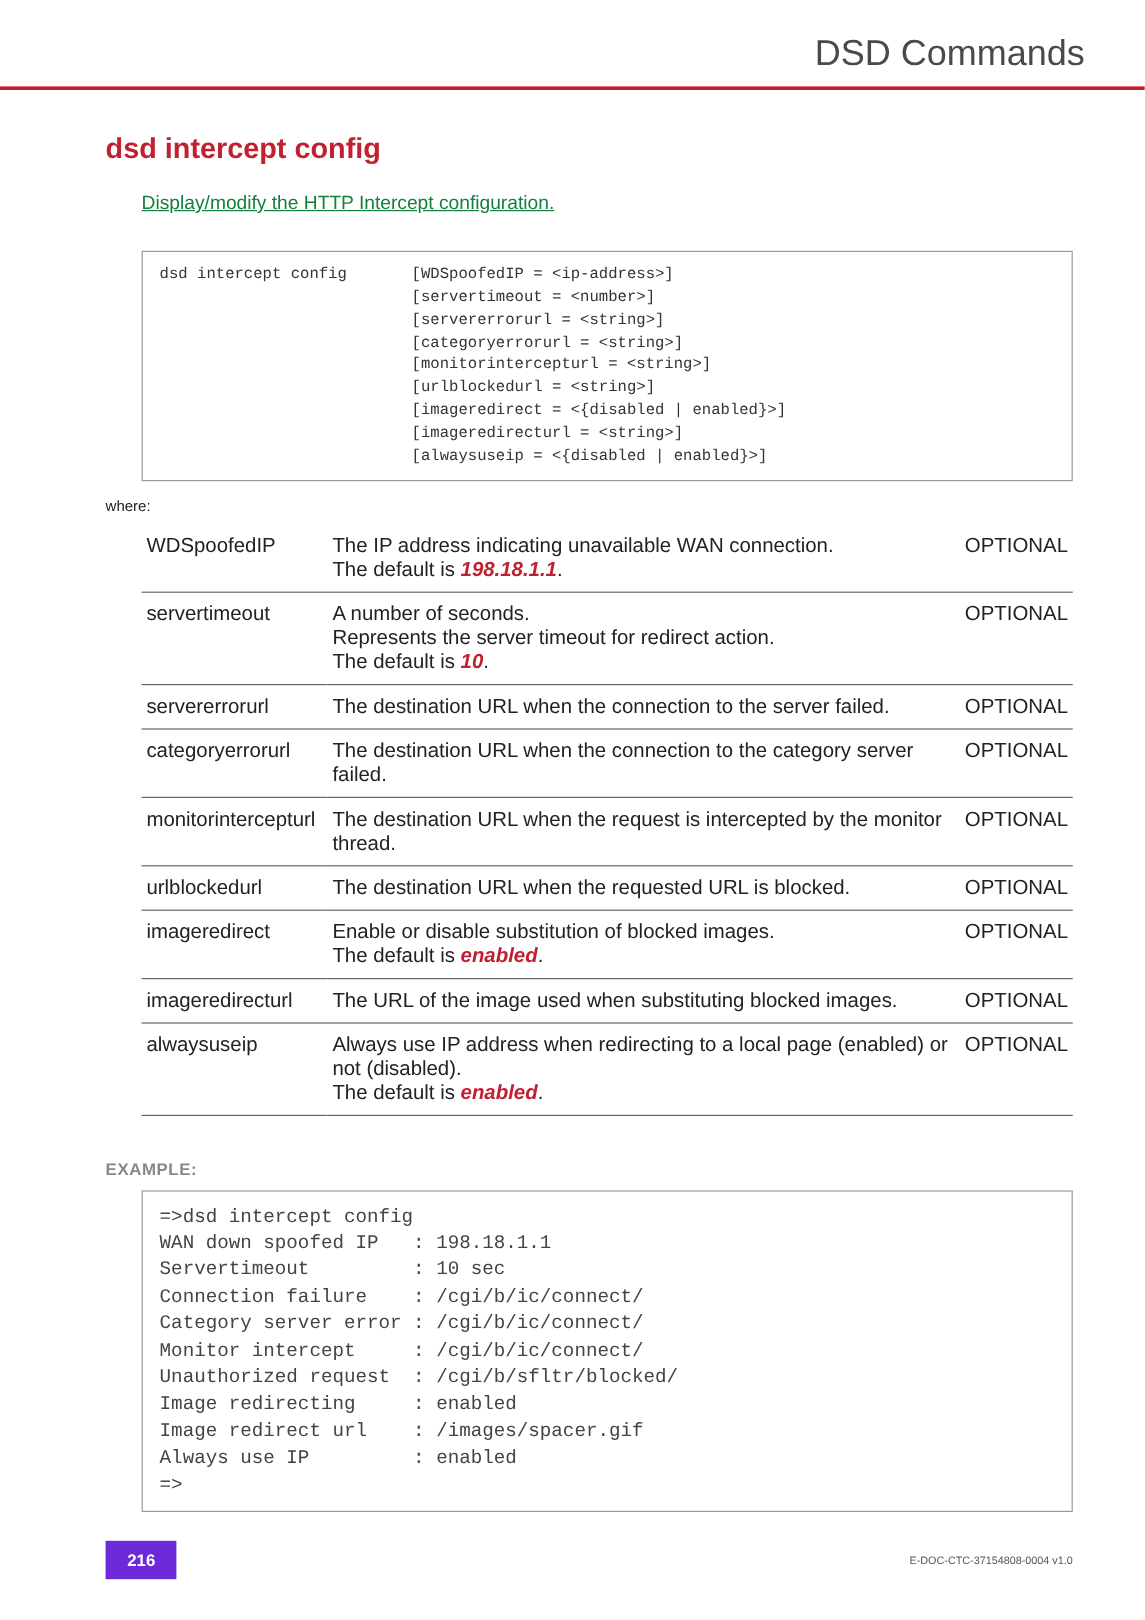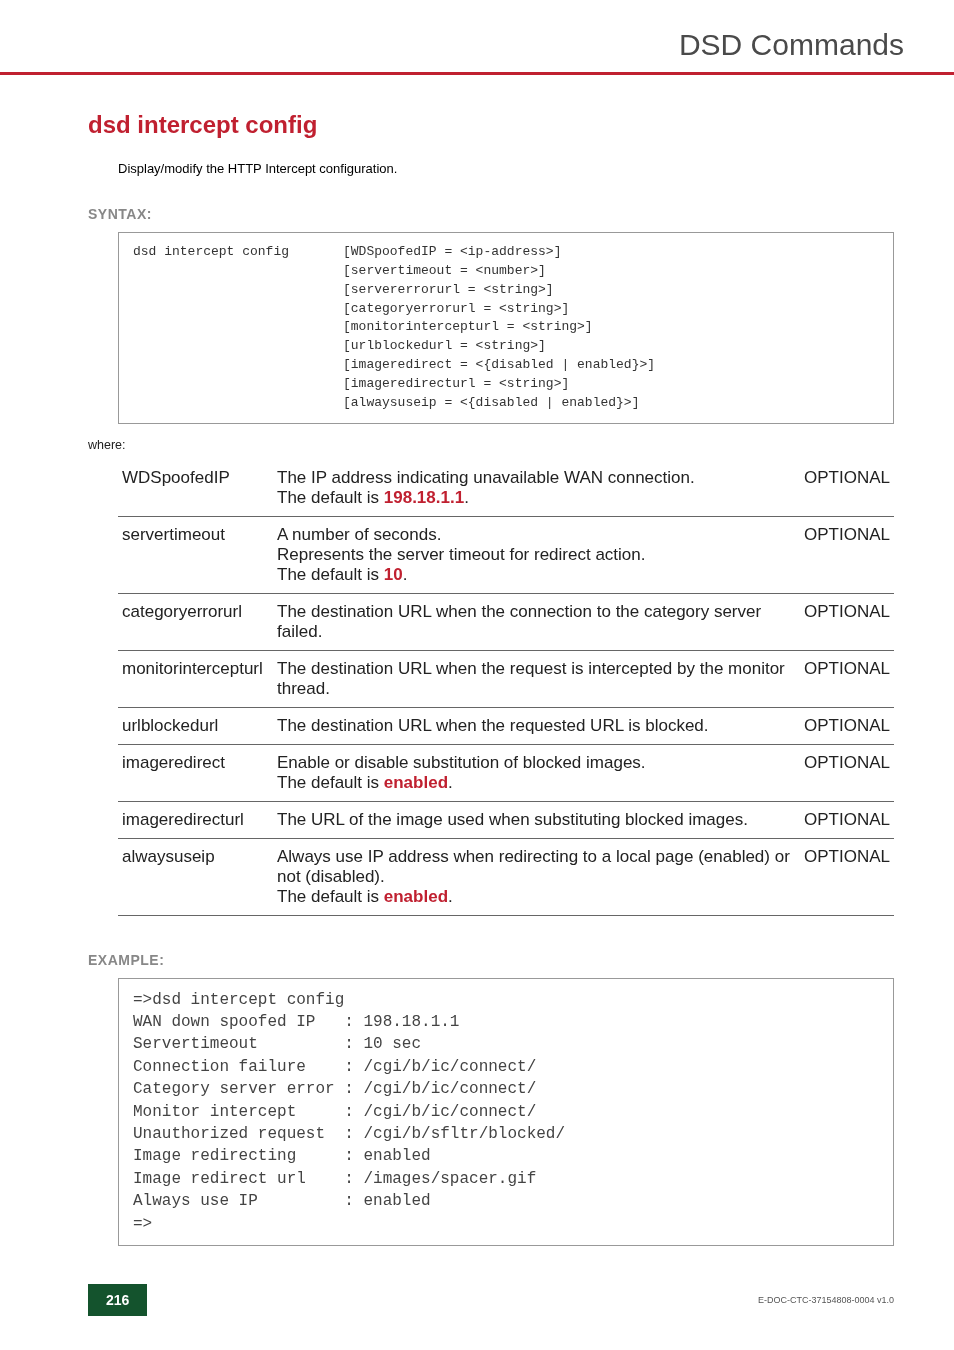--- a/index.html
+++ b/index.html
@@ -24,24 +24,25 @@
   .content {
     padding: 36px 60px 0 88px;
   }
   .cmd-title {
     font-size: 24px;
     font-weight: bold;
     color: #c02030;
     margin-bottom: 22px;
   }
   .intro {
-    font-size: 13px;
+    font-size: 16px;
     margin-left: 30px;
     margin-bottom: 30px;
-    color: #000000;
+    color: #15803d;
+    text-decoration: underline;
   }
   .section-label {
     font-size: 14px;
     font-weight: bold;
     color: #888;
     letter-spacing: 0.5px;
     margin-bottom: 10px;
   }
   .syntax-box {
     border: 1px solid #999;
@@ -70,21 +71,21 @@
     margin-bottom: 36px;
   }
   .param-table td {
     border-bottom: 1px solid #666;
     padding: 8px 4px 8px 4px;
     vertical-align: top;
     color: #222;
   }
   .param-table td.name { width: 155px; }
   .param-table td.opt { width: 90px; text-align: left; }
-  .emph { color: #c02030; font-weight: bold; }
+  .emph { color: #c02030; font-weight: bold; font-style: italic; }
   .example-box {
     border: 1px solid #999;
     margin-left: 30px;
     padding: 10px 14px;
     font-family: "Courier New", monospace;
     font-size: 16px;
     line-height: 1.4;
     color: #444;
     white-space: pre;
   }
@@ -92,21 +93,21 @@
     position: absolute;
     bottom: 34px;
     left: 0;
     width: 100%;
     padding: 0 60px 0 88px;
     display: flex;
     justify-content: space-between;
     align-items: center;
   }
   .page-badge {
-    background: #14532d;
+    background: #6d28d9;
     color: #fff;
     font-weight: bold;
     font-size: 14px;
     padding: 8px 18px;
   }
   .doc-id {
     font-size: 9px;
     color: #555;
   }
 </style>
@@ -115,21 +116,20 @@
 
 <div class="header">
   <h1>DSD Commands</h1>
 </div>
 
 <div class="content">
 
   <div class="cmd-title">dsd intercept config</div>
   <div class="intro">Display/modify the HTTP Intercept configuration.</div>
 
-  <div class="section-label">SYNTAX:</div>
   <div class="syntax-box">
     <div class="syntax-left">dsd intercept config</div>
     <div class="syntax-right">[WDSpoofedIP = &lt;ip-address&gt;]
 [servertimeout = &lt;number&gt;]
 [servererrorurl = &lt;string&gt;]
 [categoryerrorurl = &lt;string&gt;]
 [monitorintercepturl = &lt;string&gt;]
 [urlblockedurl = &lt;string&gt;]
 [imageredirect = &lt;{disabled | enabled}&gt;]
 [imageredirecturl = &lt;string&gt;]
@@ -144,20 +144,25 @@
           <td class="name">WDSpoofedIP</td>
           <td>The IP address indicating unavailable WAN connection.<br>The default is <span class="emph">198.18.1.1</span>.</td>
           <td class="opt">OPTIONAL</td>
         </tr>
         <tr>
           <td class="name">servertimeout</td>
           <td>A number of seconds.<br>Represents the server timeout for redirect action.<br>The default is <span class="emph">10</span>.</td>
           <td class="opt">OPTIONAL</td>
         </tr>
         <tr>
+          <td class="name">servererrorurl</td>
+          <td>The destination URL when the connection to the server failed.</td>
+          <td class="opt">OPTIONAL</td>
+        </tr>
+        <tr>
           <td class="name">categoryerrorurl</td>
           <td>The destination URL when the connection to the category server failed.</td>
           <td class="opt">OPTIONAL</td>
         </tr>
         <tr>
           <td class="name">monitorintercepturl</td>
           <td>The destination URL when the request is intercepted by the monitor thread.</td>
           <td class="opt">OPTIONAL</td>
         </tr>
         <tr>

